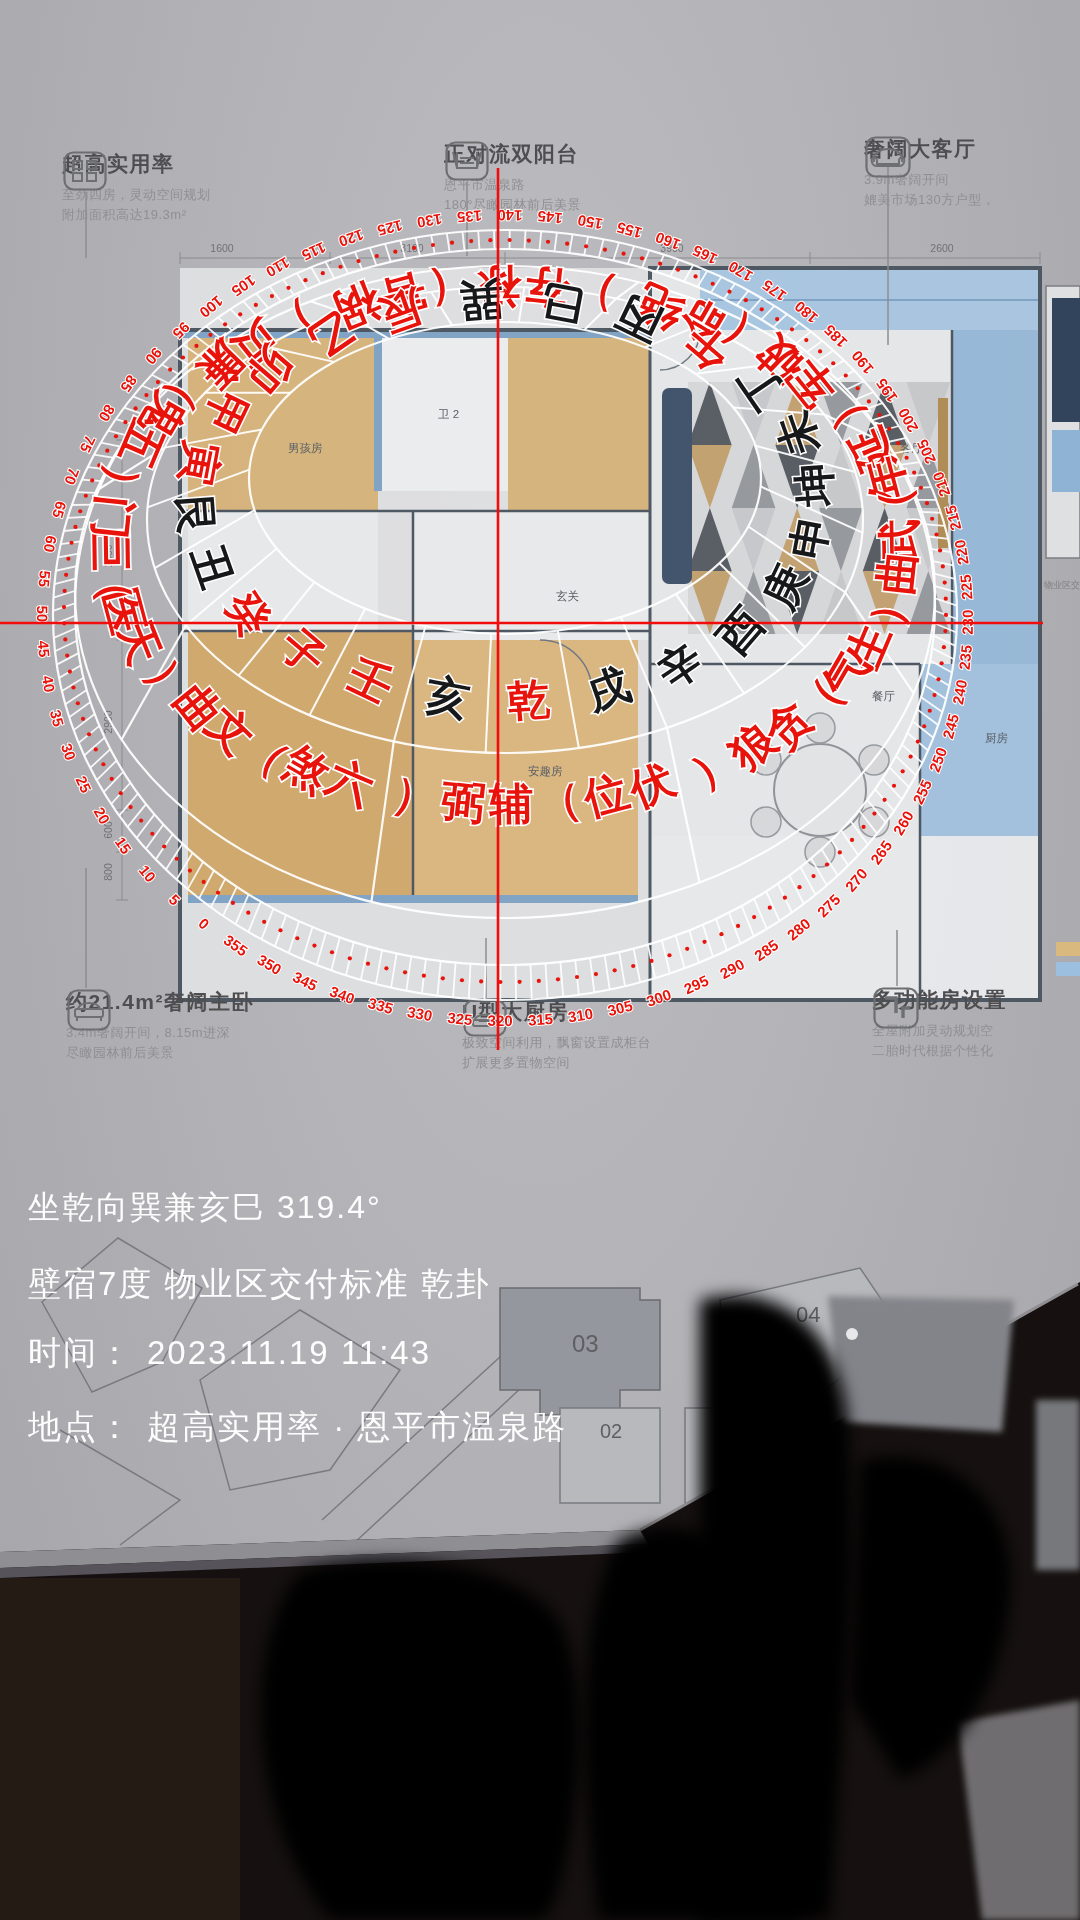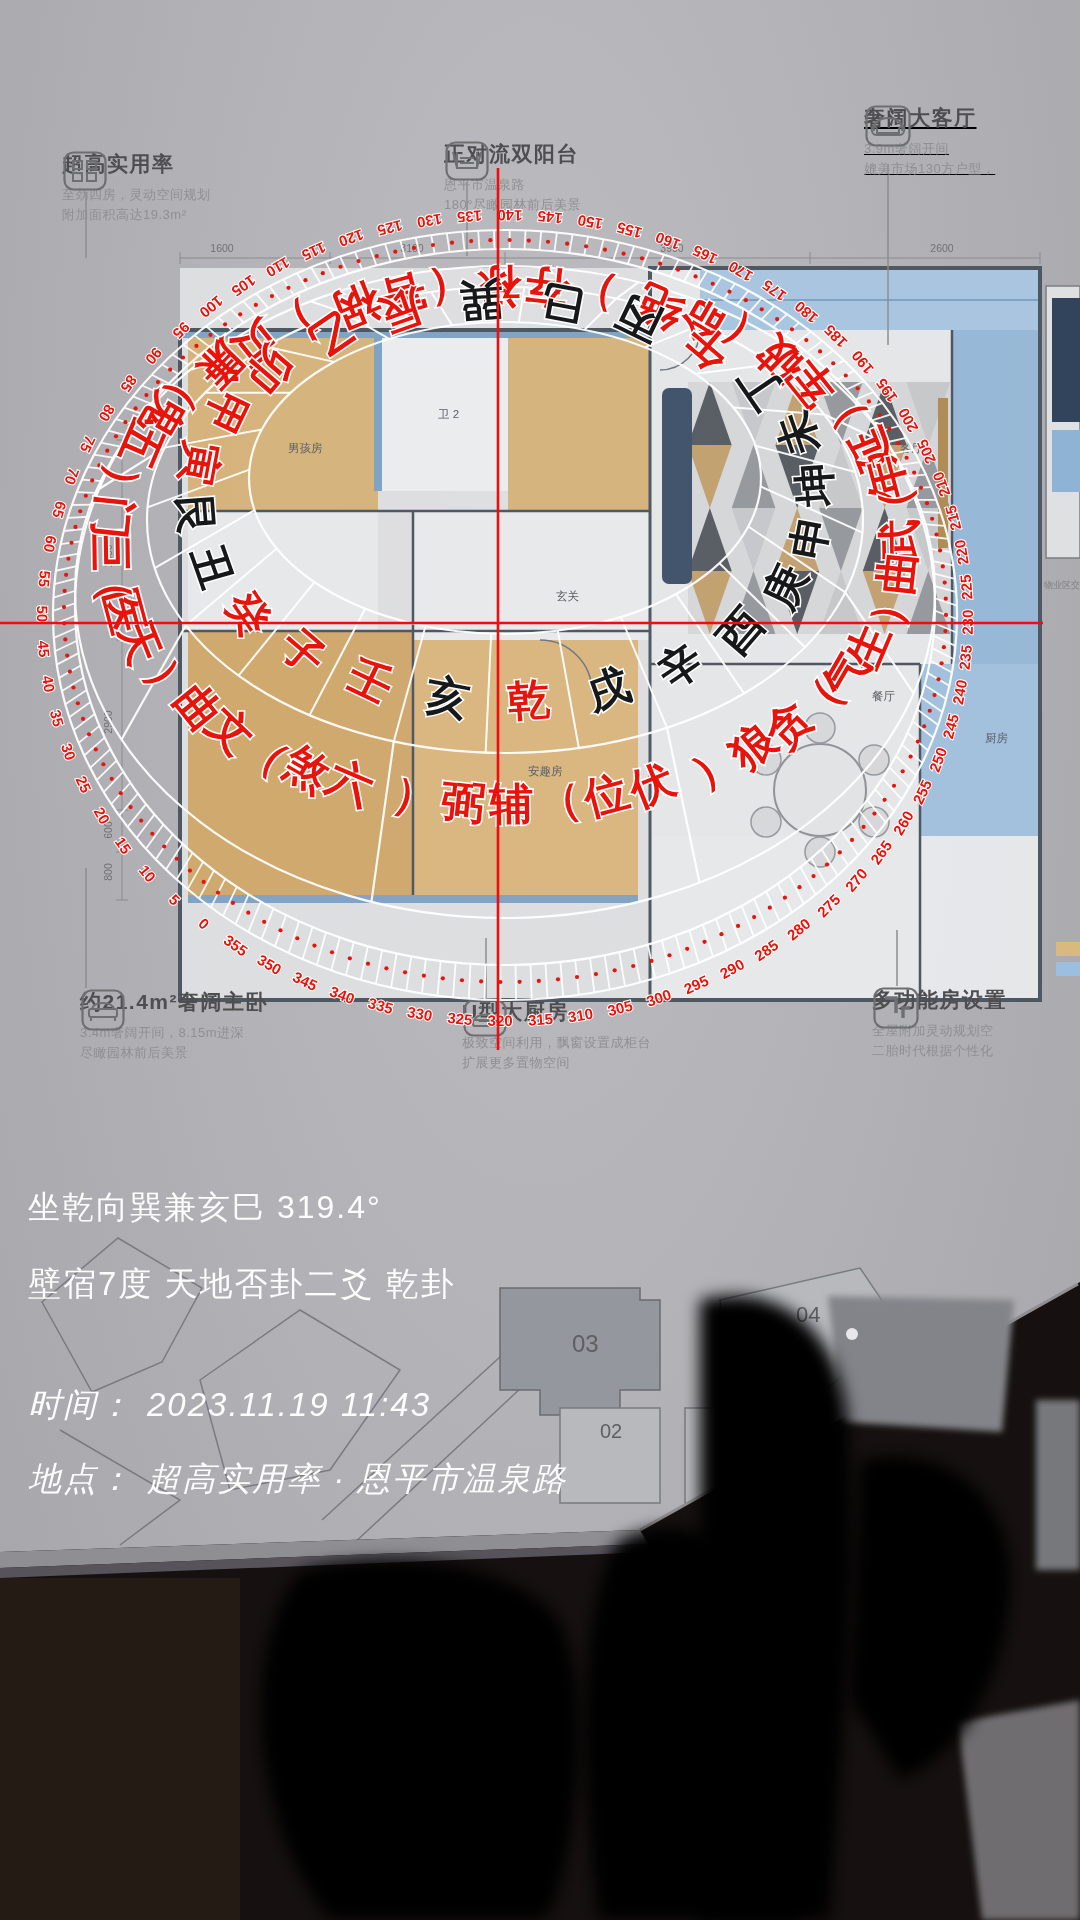--- a/index.html
+++ b/index.html
@@ -10,21 +10,21 @@
   #scene-svg{z-index:1;}
   .callout{position:absolute;z-index:2;display:flex;align-items:flex-start;}
   .co-icon{flex:0 0 auto;margin-right:16px;}
   .co-title{font-size:21px;font-weight:bold;color:#4e4e50;letter-spacing:1.5px;}
   .co-sub{font-size:13px;color:#8f9092;line-height:20px;margin-top:7px;letter-spacing:.5px;white-space:nowrap;}
   .conn{position:absolute;z-index:2;width:2px;background:#8c8d8f;opacity:.75;}
   #compass-svg{z-index:3;}
   #overlay-text{position:absolute;z-index:4;left:28px;top:1186px;color:#fdfdfd;}
   .ov1{font-size:32px;letter-spacing:2px;}
   .ov2{font-size:33px;margin-top:32px;letter-spacing:2px;}
-  .ovrows{margin-top:76px;font-size:33px;letter-spacing:2px;font-style:italic;}
+  .ovrows{margin-top:24px;font-size:33px;letter-spacing:2px;}
   .ovrow{margin-bottom:29px;}
   .ovrow .lb{margin-right:14px;}
   .ovrow .lb2{margin-left:26px;margin-right:14px;}
 </style>
 </head>
 <body>
 
 <div id="screen">
 
   <svg id="scene-svg" width="1080" height="1920" viewBox="0 0 1080 1920">
@@ -221,35 +221,35 @@
         <path d="M13,28 L13,12 M33,28 L33,12"></path>
         <path d="M16,18 L30,18 M16,23 L30,23"></path>
       </g>
     </svg>
     <div class="co-text">
       <div class="co-title">正对流双阳台</div>
       <div class="co-sub"><span>恩平市温泉路</span><br><span>180°尽瞰园林前后美景</span></div>
     </div>
   </div>
 
-  <div class="callout" style="left:864px;top:104px;text-decoration:underline;">
+  <div class="callout" style="left:864px;top:135px;">
     <svg class="co-icon" width="48" height="44" viewBox="0 0 48 44">
       <rect x="2.5" y="2.5" width="43" height="39" rx="9" fill="none" stroke="#6e6f71" stroke-width="2.2"></rect>
       <g fill="none" stroke="#6e6f71" stroke-width="2">
         <path d="M10,27 C8,18 17,14 24,14 C31,14 40,18 38,27"></path>
         <path d="M8,27 C6,22 12,21 13,25 L13,29 L35,29 L35,25 C36,21 42,22 40,27 C40,30 37,31 35,31 L13,31 C11,31 8,30 8,27 Z"></path>
       </g>
     </svg>
     <div class="co-text">
       <div class="co-title">奢阔大客厅</div>
       <div class="co-sub"><span>3.9m奢阔开间</span><br><span>媲美市场130方户型，</span></div>
     </div>
   </div>
 
-  <div class="callout" style="left:80px;top:988px;align-items:flex-end;">
+  <div class="callout" style="left:66px;top:988px;align-items:flex-end;">
     <svg class="co-icon" width="46" height="44" viewBox="0 0 46 44">
       <rect x="2.5" y="2.5" width="41" height="39" rx="9" fill="none" stroke="#6e6f71" stroke-width="2.2"></rect>
       <g fill="none" stroke="#6e6f71" stroke-width="2">
         <path d="M12,21 C14,13 32,13 34,21"></path>
         <rect x="9" y="21" width="28" height="8" rx="2"></rect>
         <path d="M11,29 L11,33 M35,29 L35,33"></path>
       </g>
     </svg>
     <div class="co-text">
       <div class="co-title">约21.4m²奢阔主卧</div>
@@ -795,21 +795,21 @@
         <text transform="translate(369.32507487617755,683.9738353866433) rotate(385.6)" text-anchor="middle" dominant-baseline="middle" font-size="43" font-weight="bold" fill="#e8140c" stroke="#fff" stroke-width="3" paint-order="stroke">壬</text>
       </g>
     <g>
       <line x1="498" y1="168" x2="498" y2="1050" stroke="#f20d0d" stroke-width="2.6"></line>
       <line x1="0" y1="623" x2="1043" y2="623" stroke="#f20d0d" stroke-width="2.6"></line>
     </g>
   </svg>
 
   <div id="overlay-text">
     <div class="ov1">坐乾向巽兼亥巳 319.4°</div>
-    <div class="ov2">壁宿7度 天地否卦二爻 乾卦</div>
+    <div class="ov2">壁宿7度 物业区交付标准 乾卦</div>
     <div class="ovrows">
       <div class="ovrow">
         <span class="lb">时间：</span><span>2023.11.19 11:43</span>
       </div>
       <div class="ovrow">
         <span class="lb">地点：</span><span>超高实用率 · 恩平市温泉路</span>
       </div>
     </div>
   </div>
 </div>

